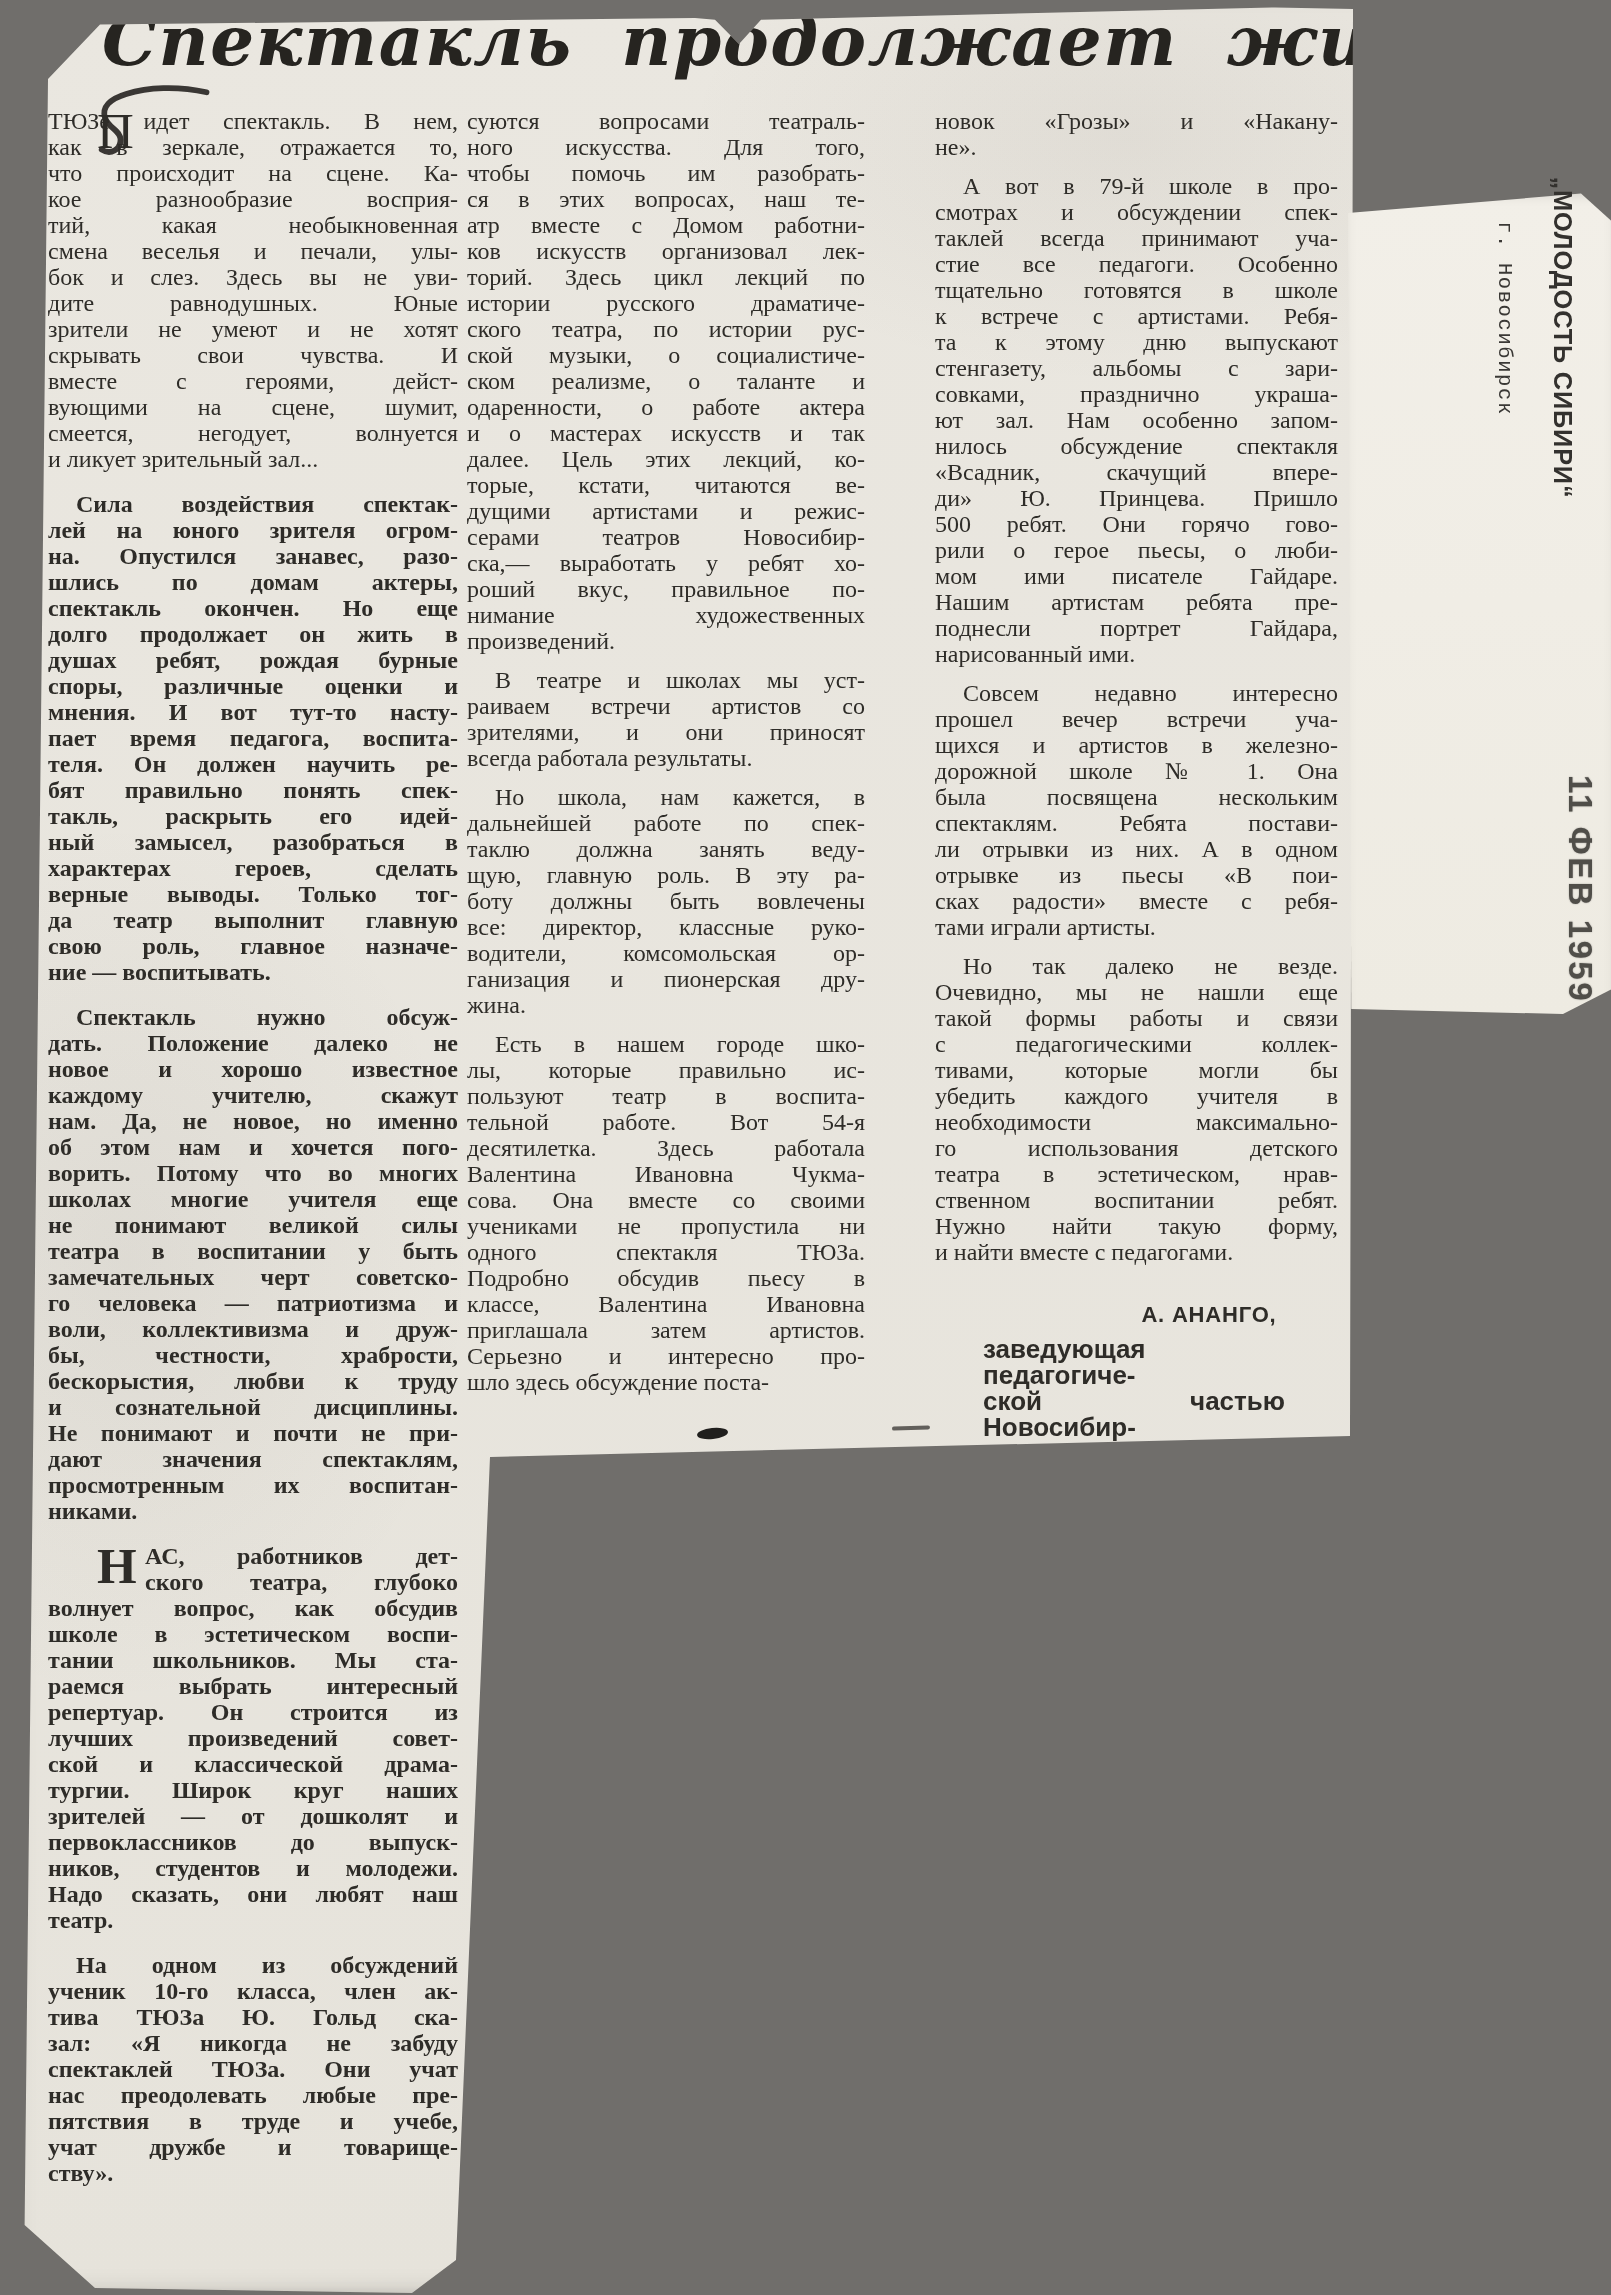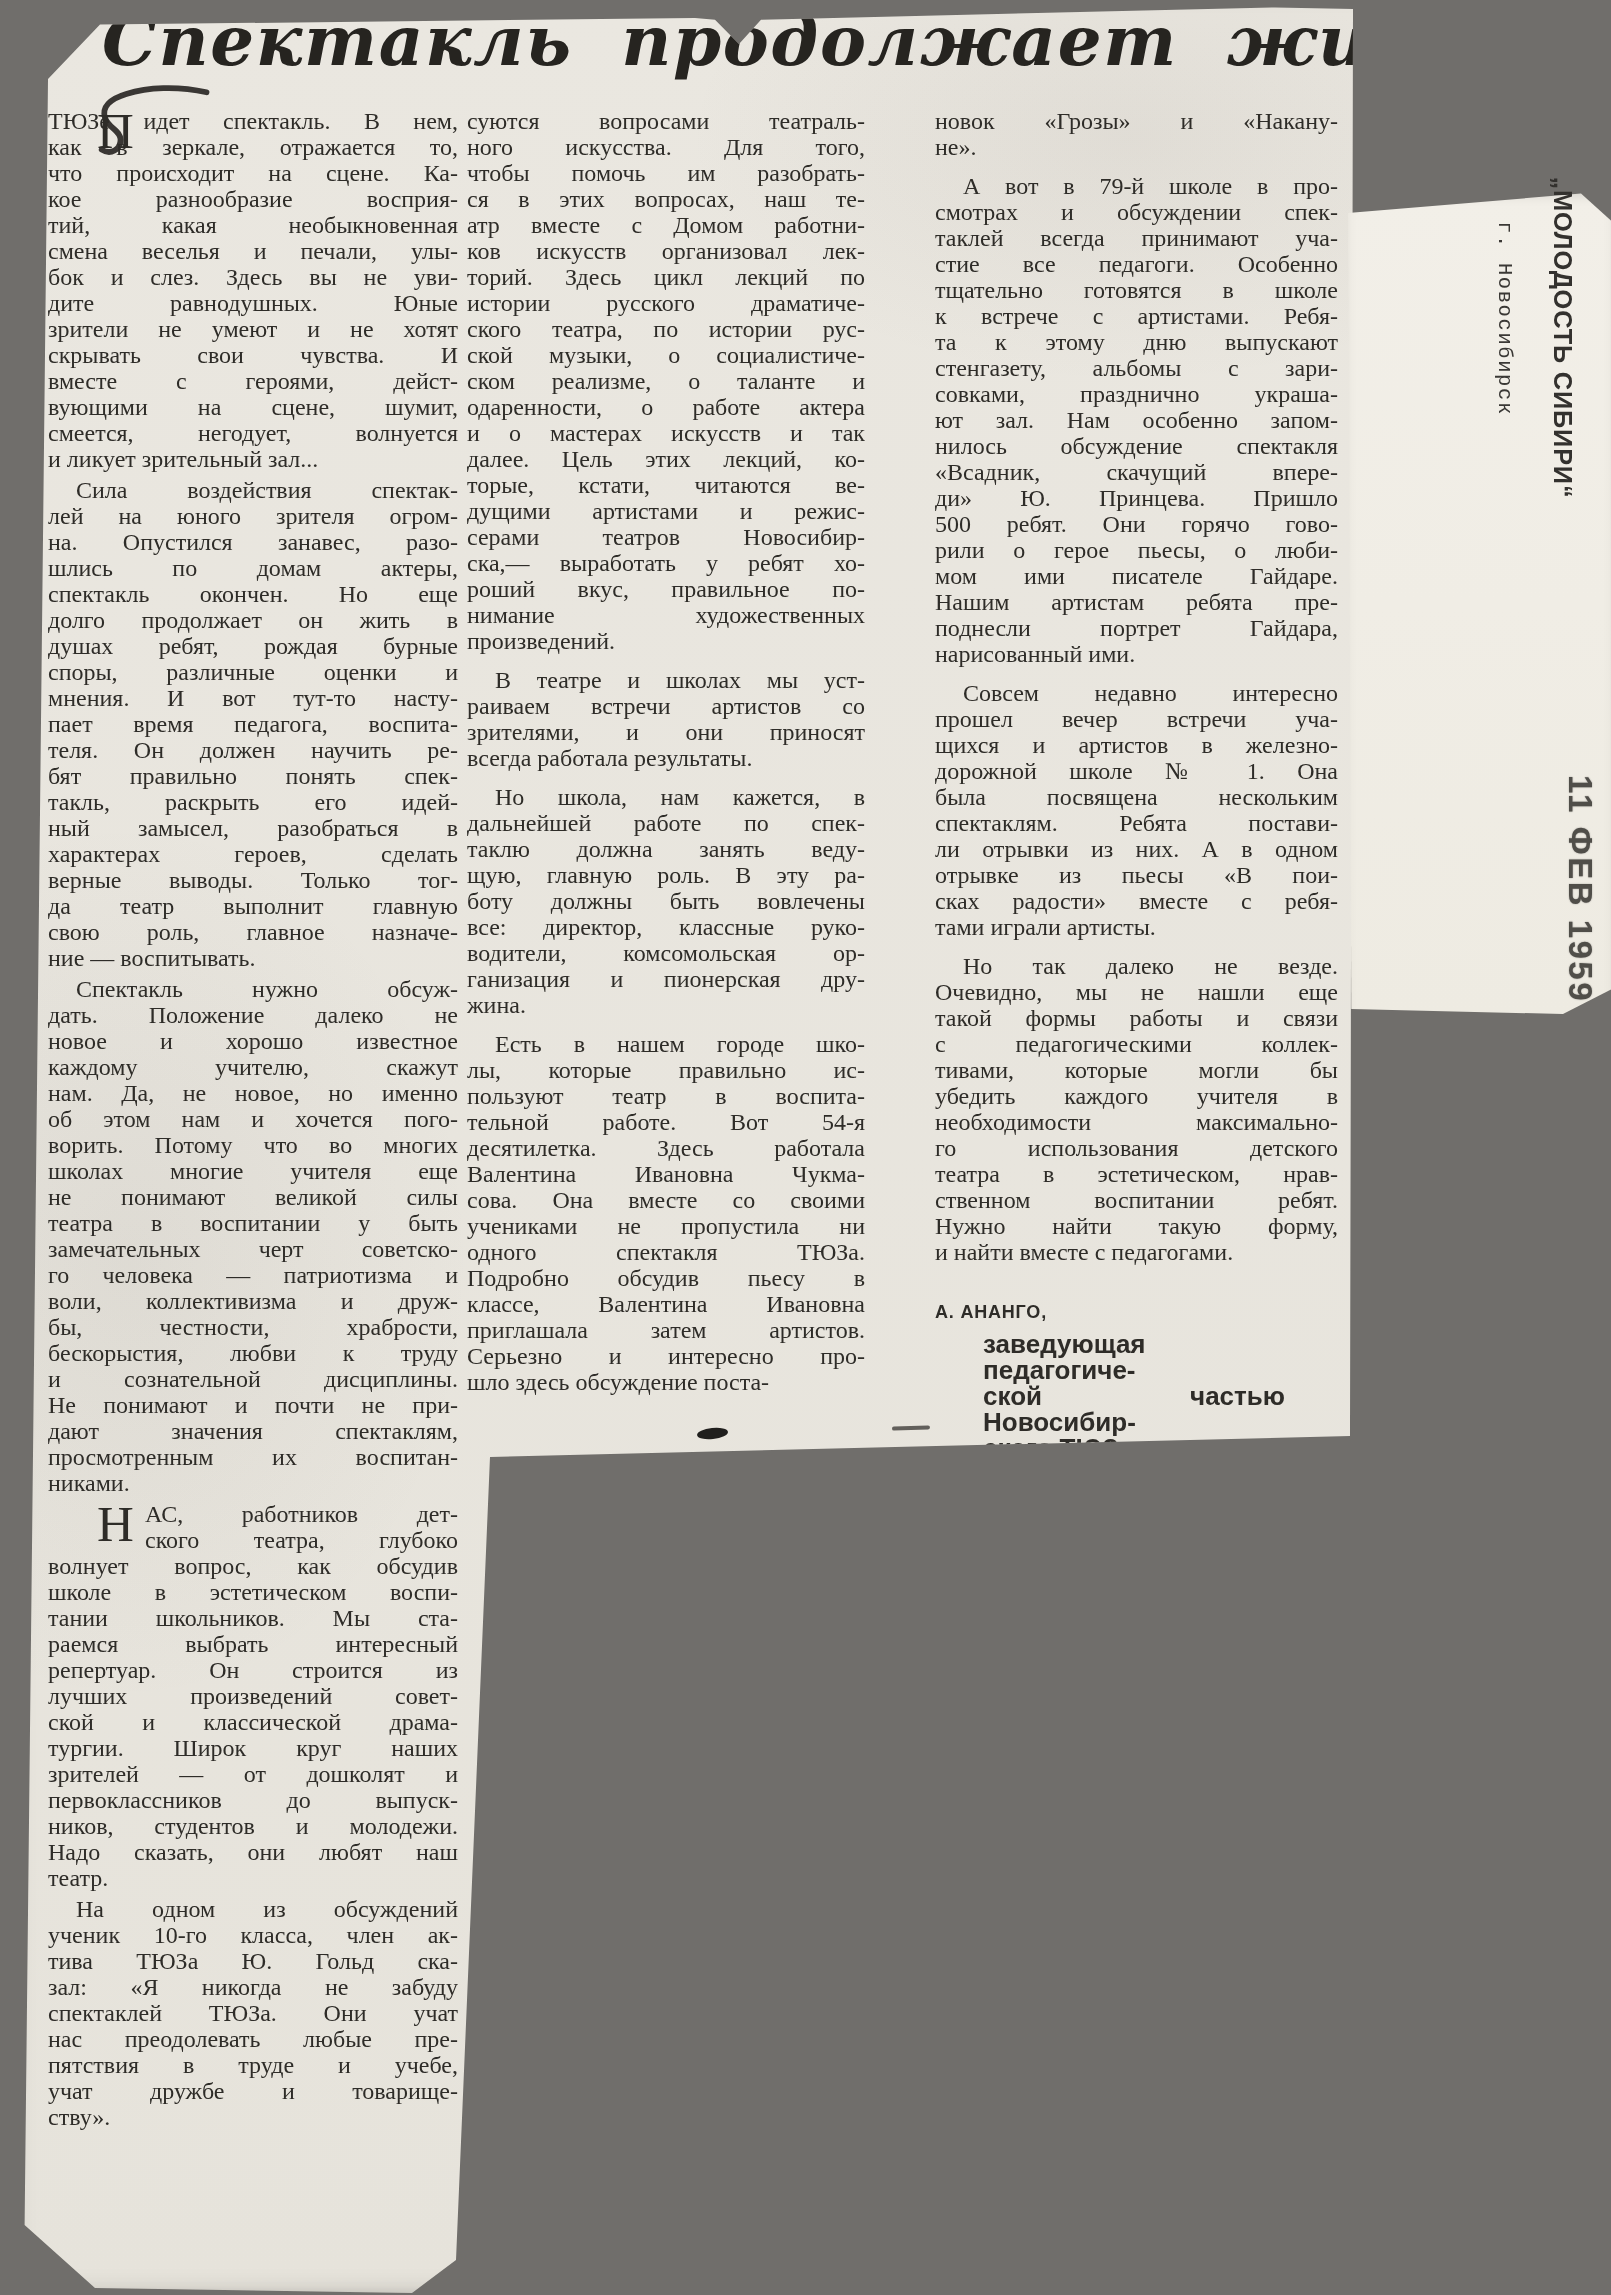--- a/index.html
+++ b/index.html
@@ -20,30 +20,30 @@
   .title{
     position:absolute;left:102px;top:0px;white-space:nowrap;
     font-family:"DejaVu Serif",serif;font-style:italic;font-weight:bold;
     font-size:69px;letter-spacing:1.6px;word-spacing:23px;color:#262420;
   }
   .hand-mark{position:absolute;left:46px;top:79px;}
   .col{position:absolute;top:108px;font-size:24px;line-height:26px;color:var(--ink,#2e2c28);}
   #col1{left:48px;width:410px;}
   #col2{left:467px;width:398px;}
   #col3{left:935px;width:403px;}
-  #col1 .para + .para{margin-top:5px;}
+  #col1 .para + .para{margin-top:19px;font-weight:bold;}
   #col2 .para + .para, #col3 .para + .para{margin-top:13px;}
   .line{text-align:justify;text-align-last:justify;}
   .line-last{text-align-last:left;}
   .line-first{text-indent:28px;}
   .has-cap{position:relative;}
   .dropcap{position:absolute;left:49px;top:-1.6px;font-size:51px;line-height:51px;color:var(--ink,#2e2c28);}
   .cap-lines{margin-left:97px;}
   .signature{position:absolute;left:935px;top:1302px;width:353px;color:var(--ink,#2e2c28);font-family:"Liberation Sans",sans-serif;font-weight:bold;}
-  .sig-author{font-size:18px;padding-right:11.5px;letter-spacing:0.8px;}
+  .sig-author{font-size:22px;text-align:right;padding-right:11.5px;letter-spacing:0.8px;}
   .sig-role{margin-left:48px;margin-top:8.2px;width:302px;font-size:26px;line-height:26px;}
   .label-paper{
     position:absolute;left:1348px;top:192px;width:264px;height:824px;
     background:linear-gradient(var(--label_paper,#f2efe8),#eeebe2);
     clip-path:polygon(0px 21px,233px 1.6px,264px 29.5px,264px 797px,215px 822px,3.3px 817px);
     box-shadow:inset 0 6.6px 14.8px -8.2px rgba(0,0,0,.25);
   }
   .v-label{position:absolute;white-space:nowrap;text-align:center;transform:rotate(90deg);}
   #masthead{left:1413px;top:311px;width:298px;font-family:"Liberation Sans",sans-serif;font-weight:bold;font-size:25.4px;letter-spacing:0.8px;color:#33312e;}
   #city{left:1391px;top:307px;width:226px;font-family:"Liberation Mono",monospace;font-size:20.5px;letter-spacing:1.6px;color:#3a3835;}

